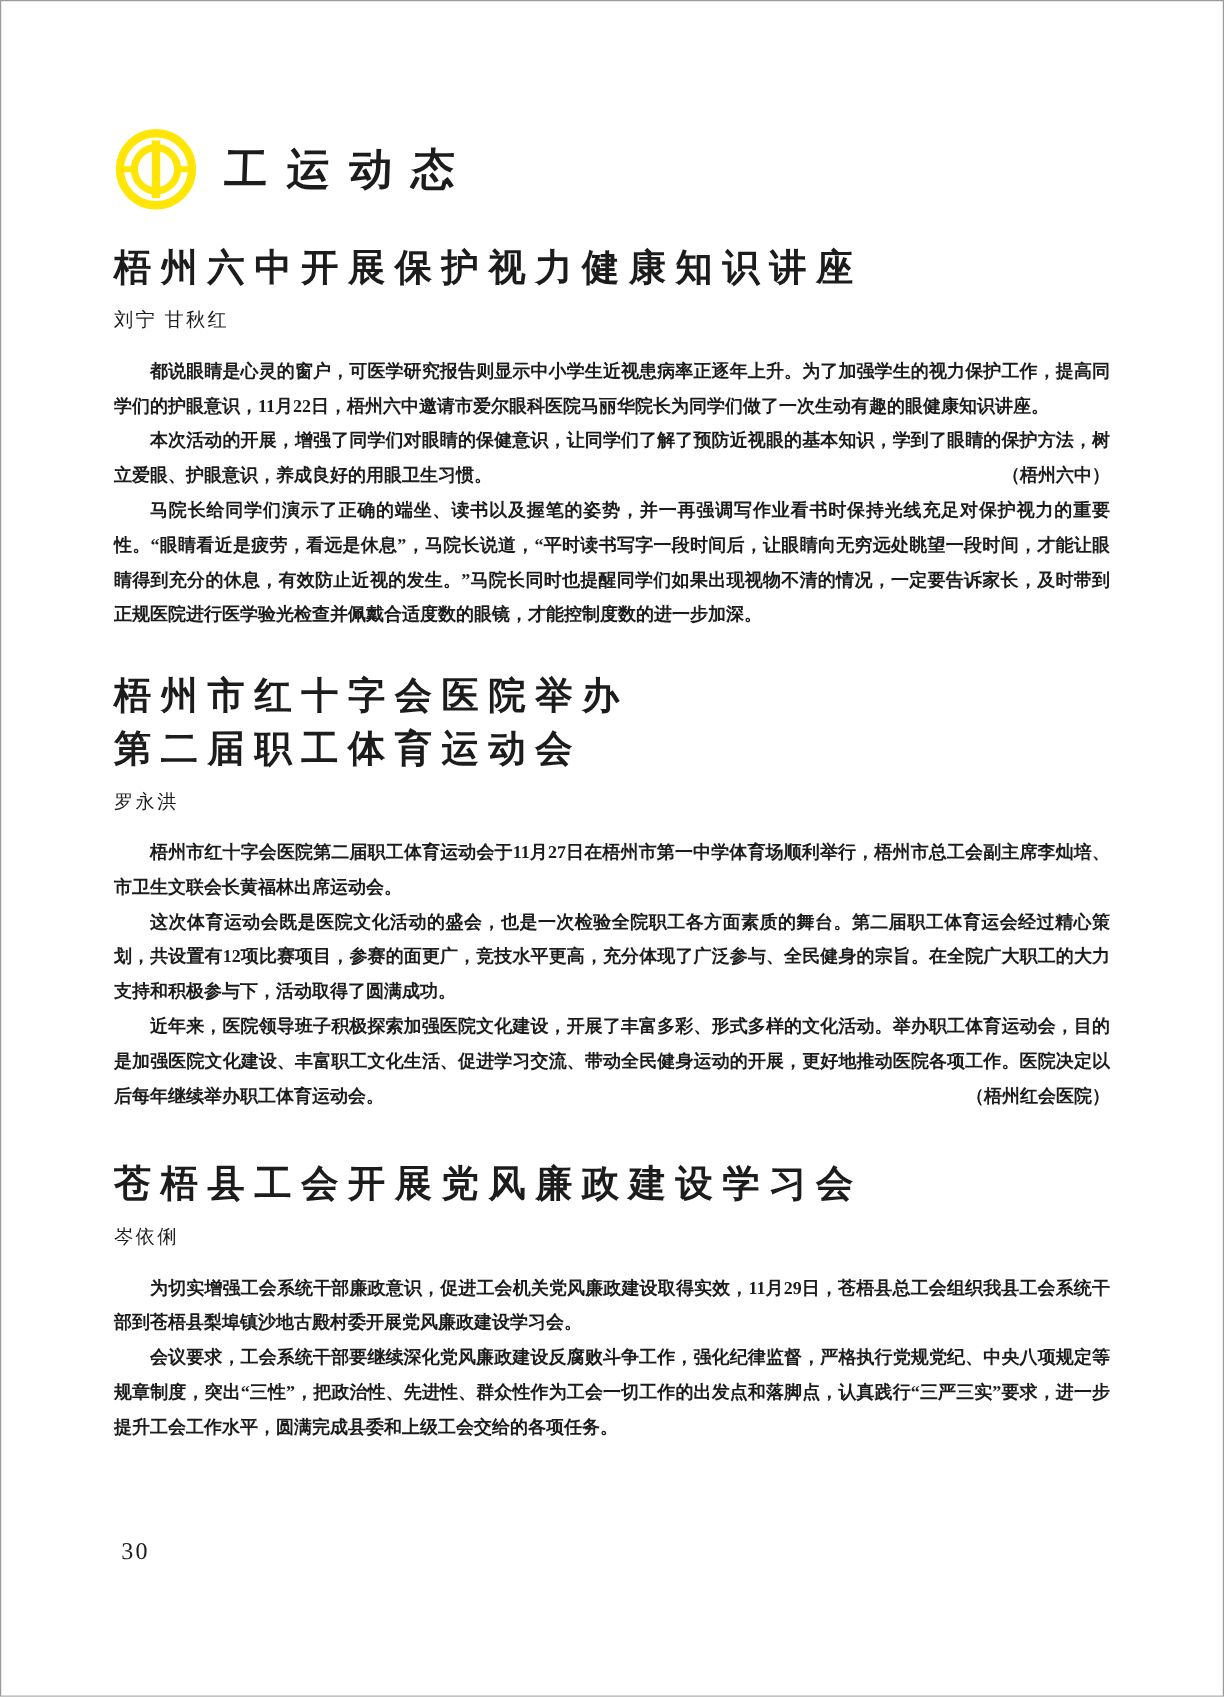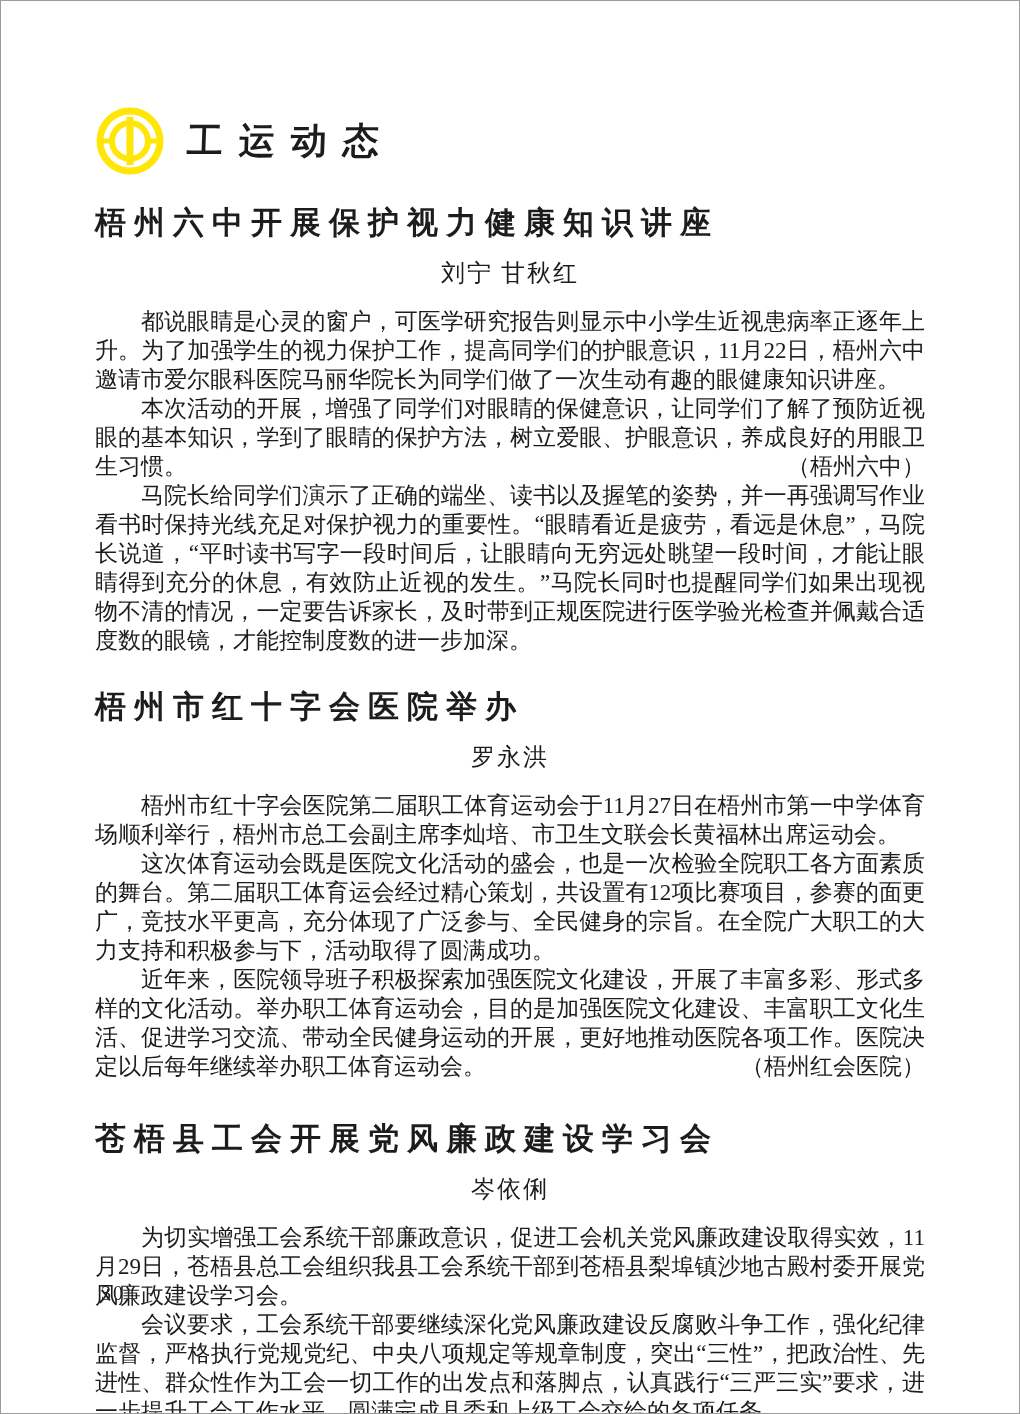--- a/index.html
+++ b/index.html
@@ -38,31 +38,31 @@
     line-height: 44px;
     font-weight: 900;
     letter-spacing: 8px;
     font-family: "Liberation Serif", "DejaVu Serif", serif;
   }
   .article-title .title-line { display: block; }
   .t1 { margin-top: 24px; }
   .t2 { margin-top: 30px; }
   .t3 { margin-top: 36px; }
   .authors {
-    text-align: center;
-    font-size: 24px;
+    font-size: 16px;
     letter-spacing: 2px;
     margin: 12px 0 18px 0;
   }
   .body-para {
     margin: 0;
-    font-size: 23px;
+    font-size: 15px;
     line-height: 29px;
     text-align: justify;
     text-indent: 2em;
+    font-weight: bold;
   }
   .attribution {
     float: right;
     text-indent: 0;
   }
   .page-number {
     position: absolute;
     left: 100px;
     bottom: 108px;
     font-size: 20px;
@@ -91,20 +91,21 @@
     </h1>
     <div class="authors">刘宁 甘秋红</div>
     <p class="body-para"><span>都说眼睛是心灵的窗户，可医学研究报告则显示中小学生近视患病率正逐年上升。为了加强学生的视力保护工作，提高同学们的护眼意识，11月22日，梧州六中邀请市爱尔眼科医院马丽华院长为同学们做了一次生动有趣的眼健康知识讲座。</span></p>
     <p class="body-para"><span>本次活动的开展，增强了同学们对眼睛的保健意识，让同学们了解了预防近视眼的基本知识，学到了眼睛的保护方法，树立爱眼、护眼意识，养成良好的用眼卫生习惯。</span><span class="attribution">（梧州六中）</span></p>
     <p class="body-para"><span>马院长给同学们演示了正确的端坐、读书以及握笔的姿势，并一再强调写作业看书时保持光线充足对保护视力的重要性。“眼睛看近是疲劳，看远是休息”，马院长说道，“平时读书写字一段时间后，让眼睛向无穷远处眺望一段时间，才能让眼睛得到充分的休息，有效防止近视的发生。”马院长同时也提醒同学们如果出现视物不清的情况，一定要告诉家长，及时带到正规医院进行医学验光检查并佩戴合适度数的眼镜，才能控制度数的进一步加深。</span></p>
   </section>
 
   <section>
     <h1 class="article-title t2">
       <span class="title-line">梧州市红十字会医院举办</span>
+      <span class="title-line">第二届职工体育运动会</span>
     </h1>
     <div class="authors">罗永洪</div>
     <p class="body-para"><span>梧州市红十字会医院第二届职工体育运动会于11月27日在梧州市第一中学体育场顺利举行，梧州市总工会副主席李灿培、市卫生文联会长黄福林出席运动会。</span></p>
     <p class="body-para"><span>这次体育运动会既是医院文化活动的盛会，也是一次检验全院职工各方面素质的舞台。第二届职工体育运会经过精心策划，共设置有12项比赛项目，参赛的面更广，竞技水平更高，充分体现了广泛参与、全民健身的宗旨。在全院广大职工的大力支持和积极参与下，活动取得了圆满成功。</span></p>
     <p class="body-para"><span>近年来，医院领导班子积极探索加强医院文化建设，开展了丰富多彩、形式多样的文化活动。举办职工体育运动会，目的是加强医院文化建设、丰富职工文化生活、促进学习交流、带动全民健身运动的开展，更好地推动医院各项工作。医院决定以后每年继续举办职工体育运动会。</span><span class="attribution">（梧州红会医院）</span></p>
   </section>
 
   <section>
     <h1 class="article-title t3">
       <span class="title-line">苍梧县工会开展党风廉政建设学习会</span>

